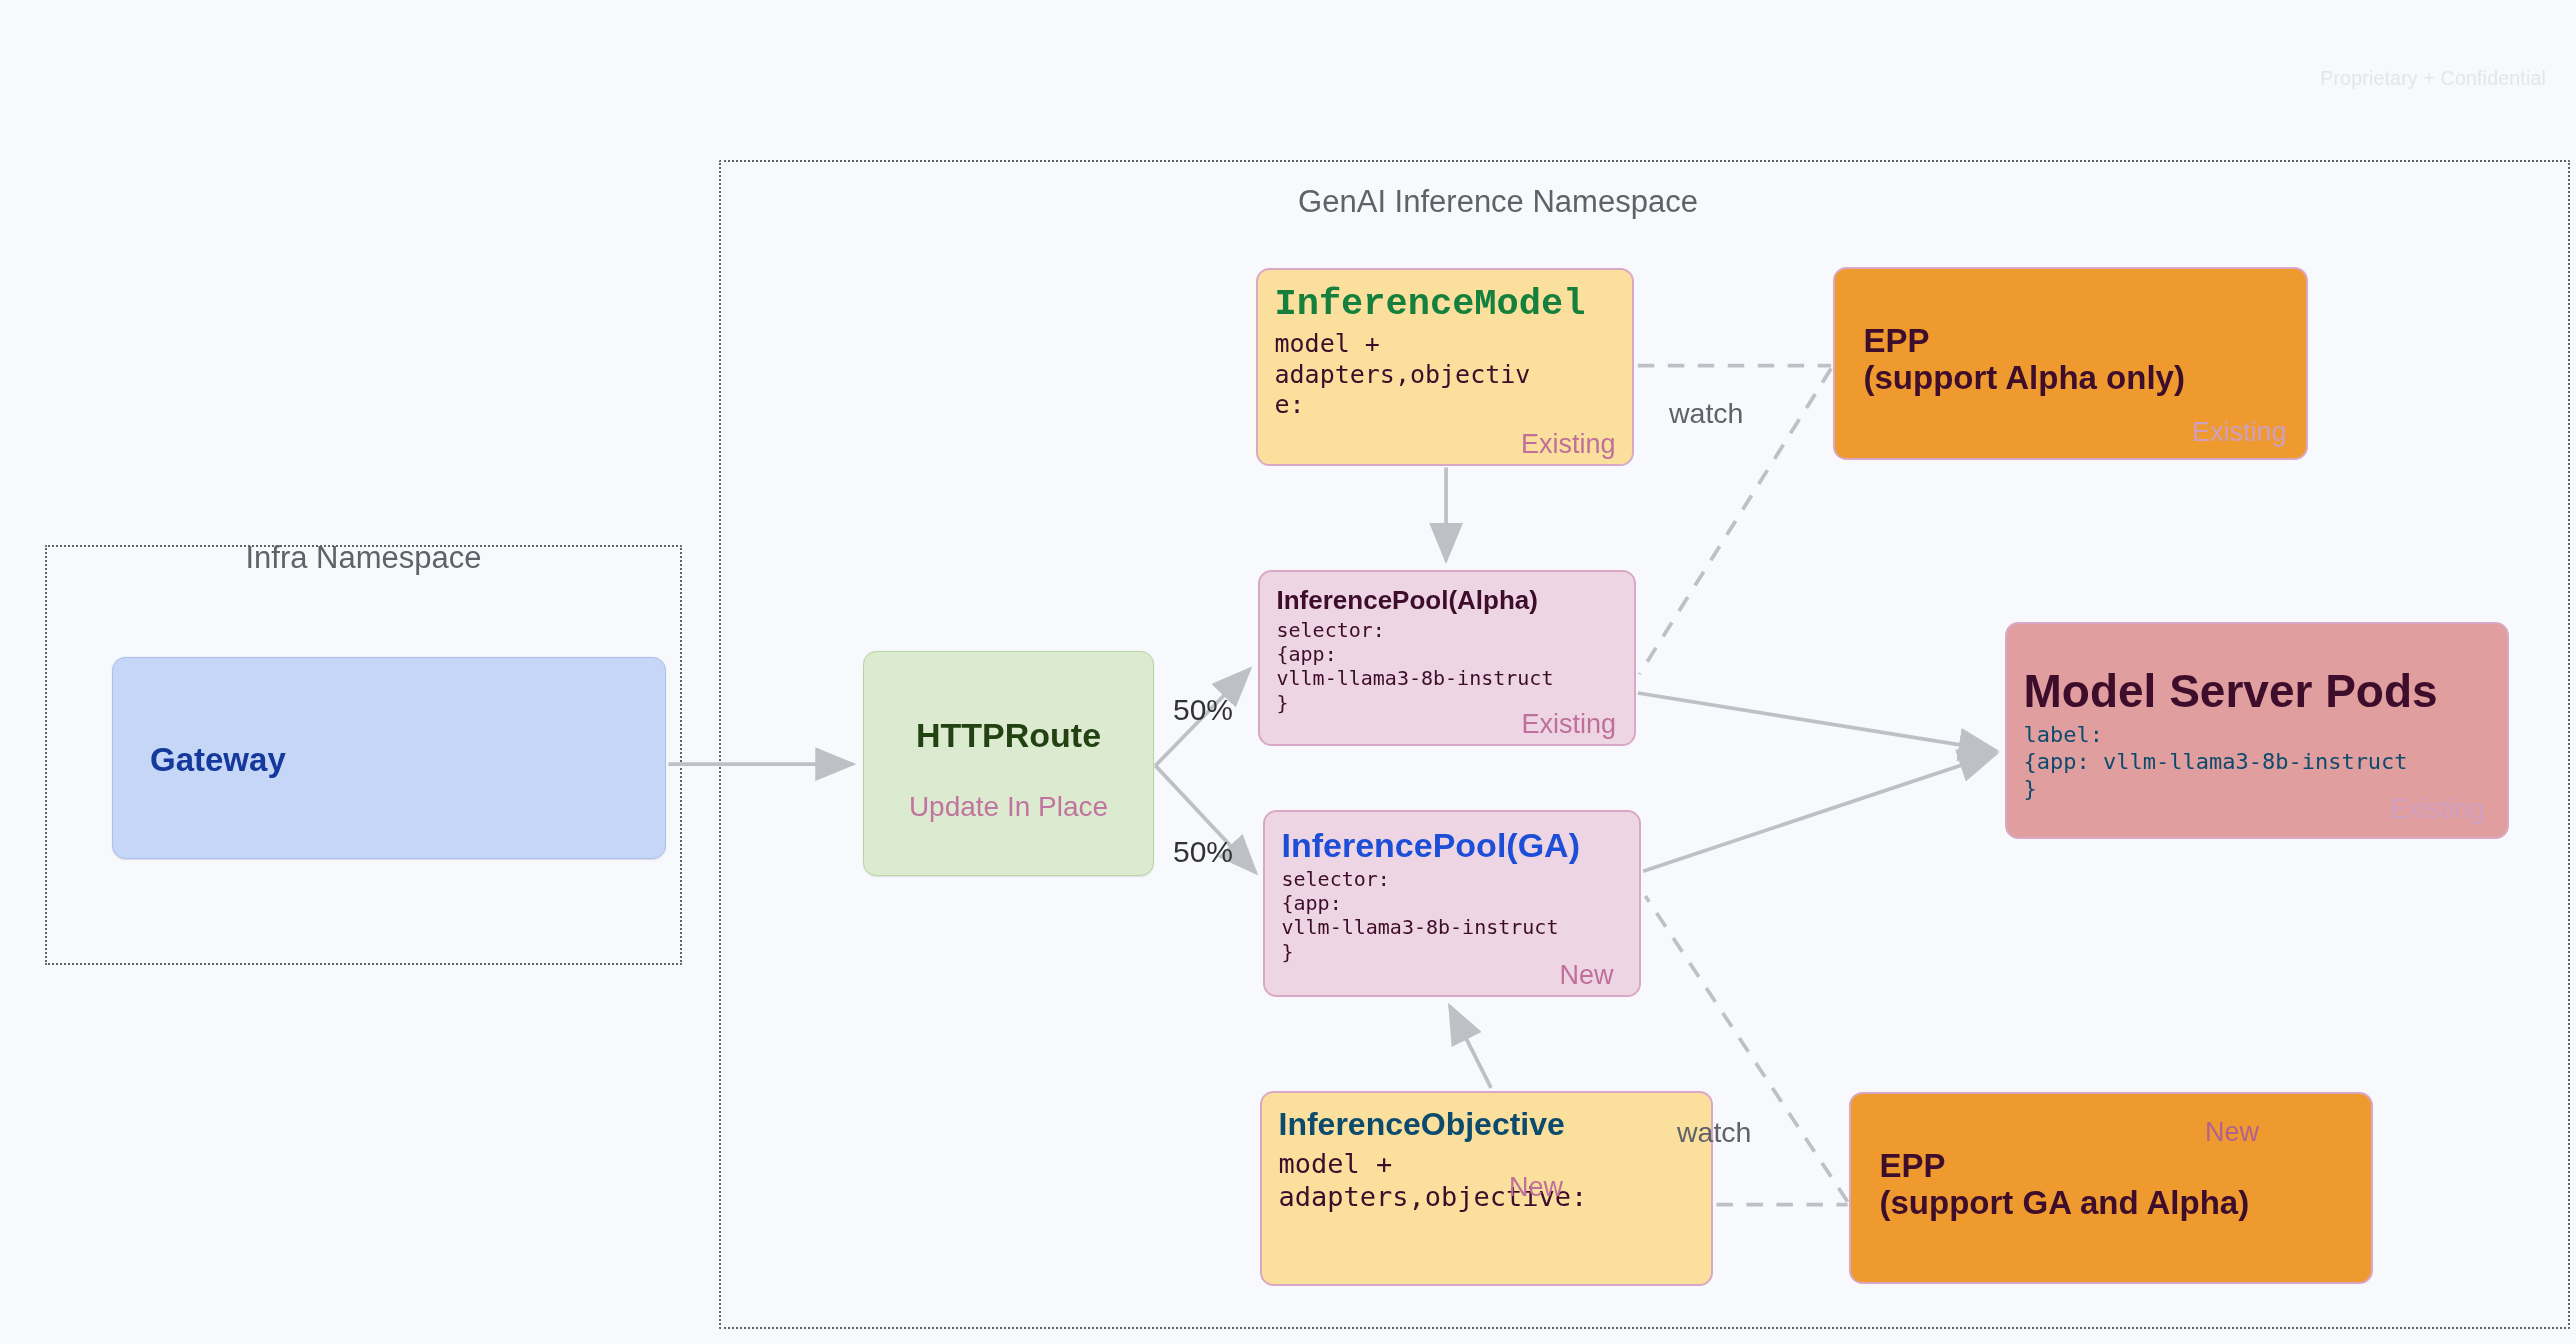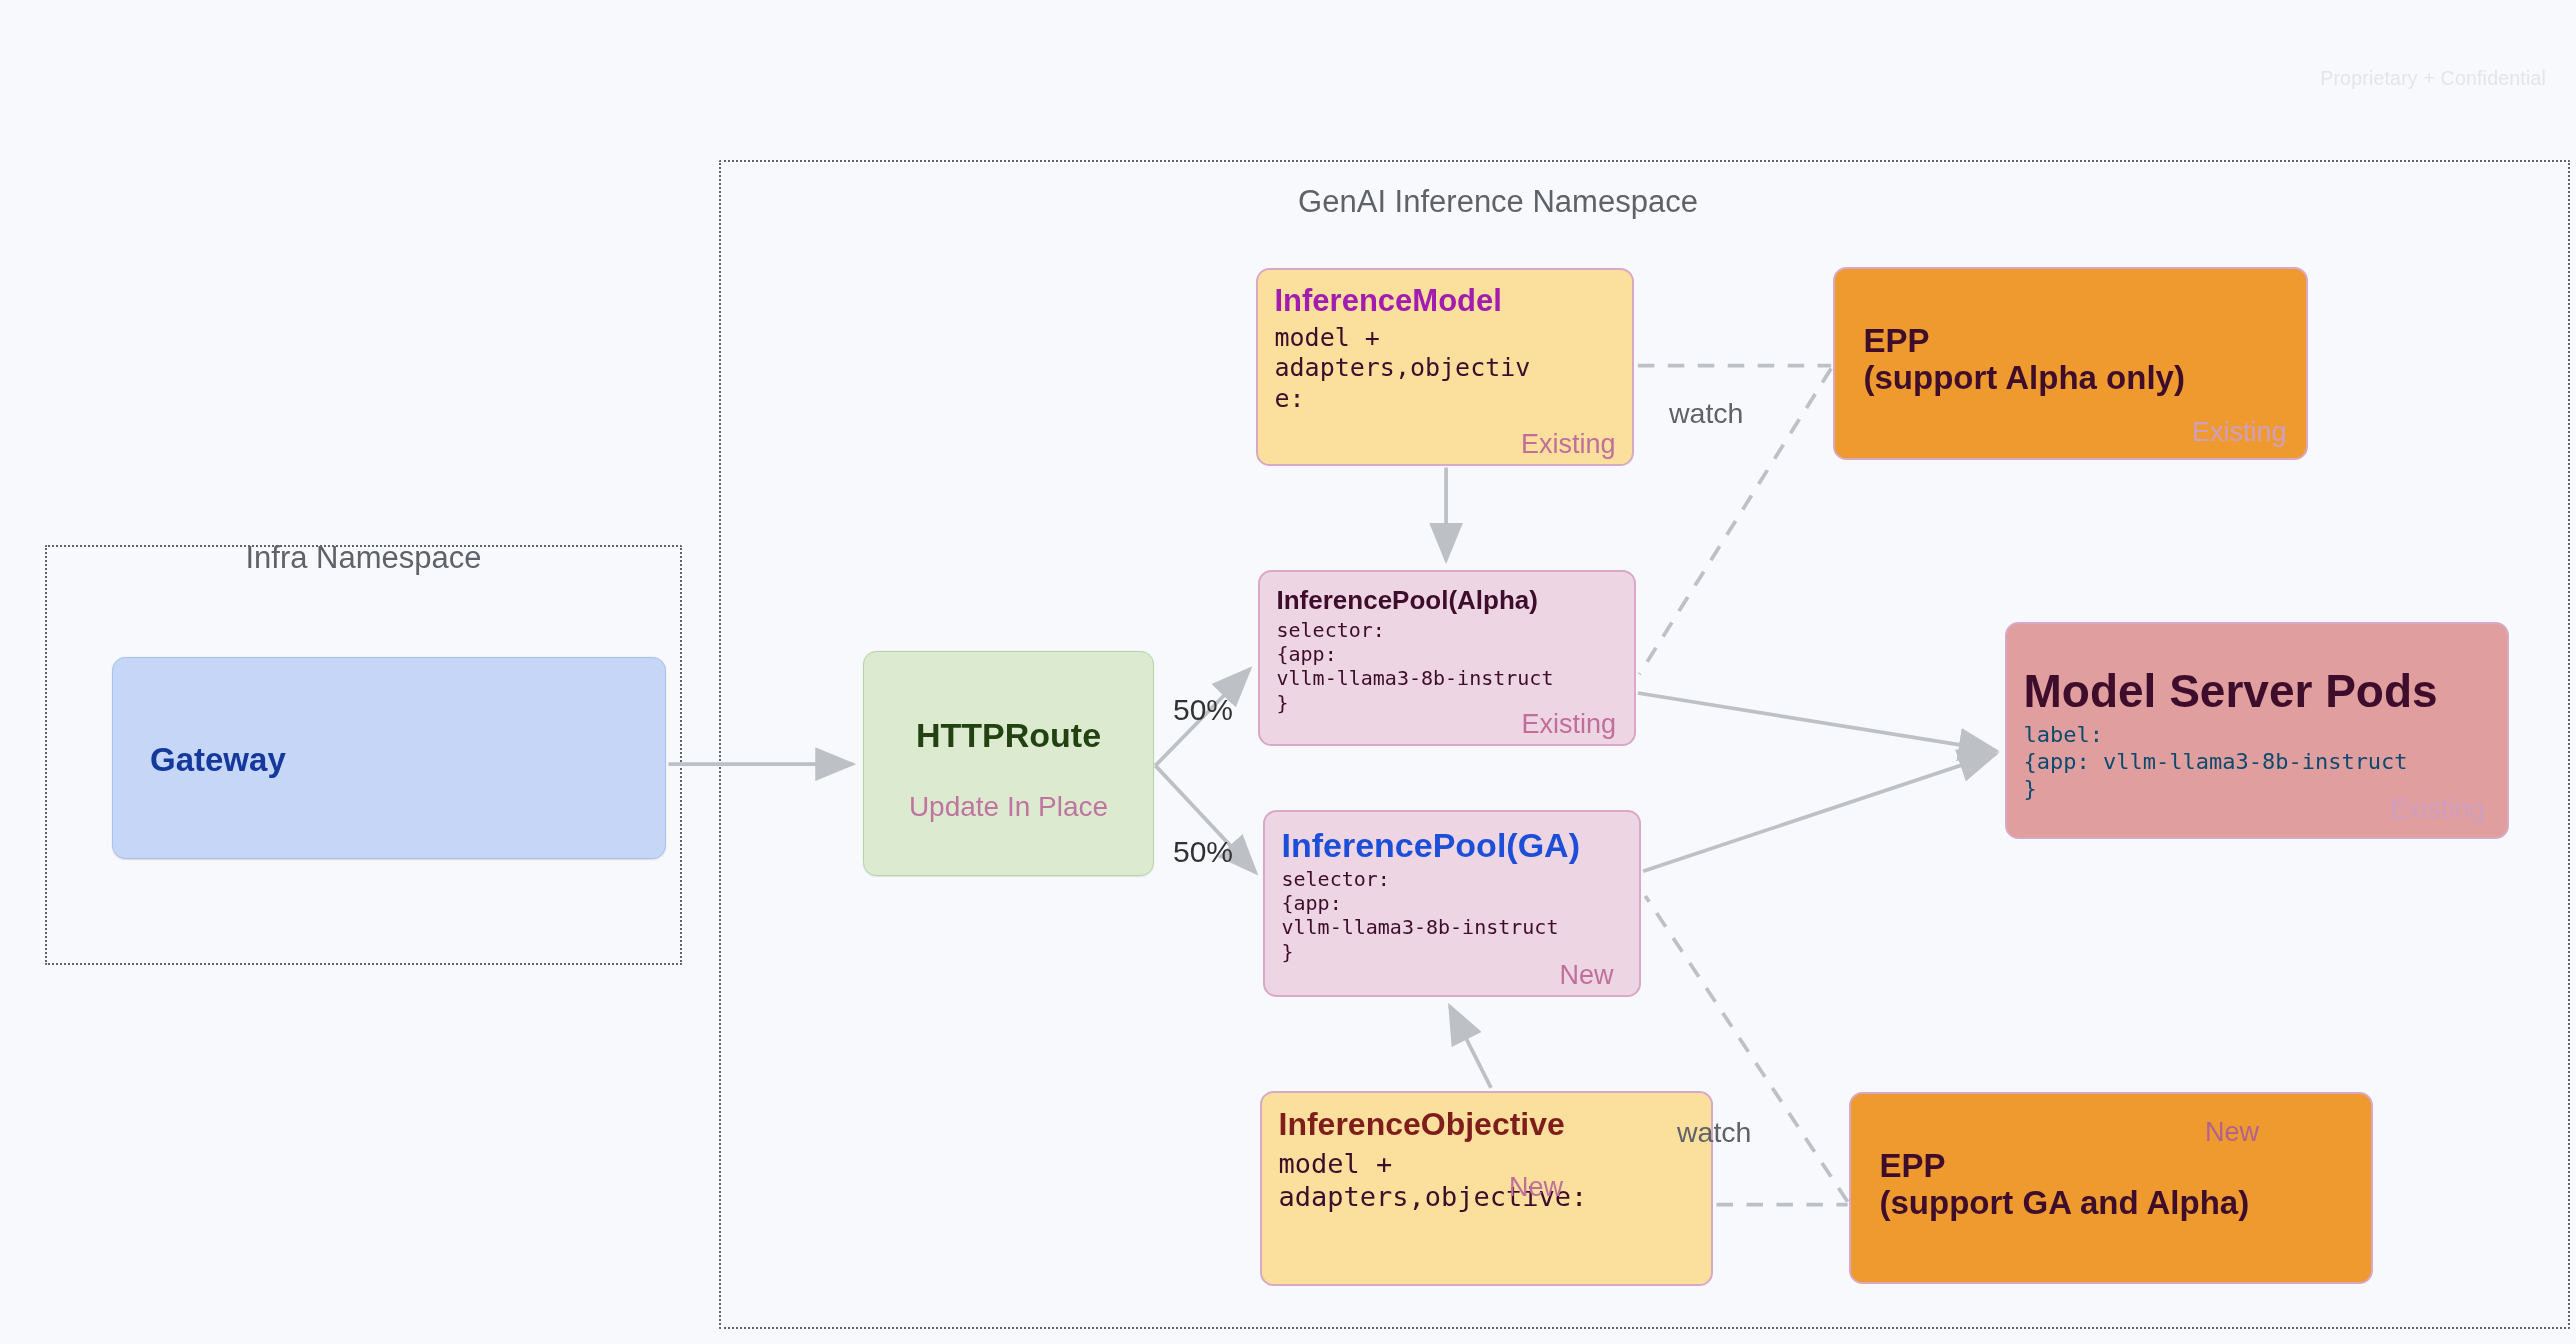--- a/index.html
+++ b/index.html
@@ -81,21 +81,21 @@
     box-shadow:0 0.7px 1.5px rgba(0,0,0,.10);
   }
   #httproute .title{color:#234212;font-size:34px;text-align:center;position:absolute;left:0;right:0;top:64px;}
   #httproute .sub{color:#c074a0;font-size:28px;text-align:center;position:absolute;left:0;right:0;top:139px;}
 
   
   #inferencemodel{
     left:1256px;top:268px;width:378px;height:198px;
     background:#fae09c;border:2.2px solid #d9a8c6;
   }
-  #inferencemodel .title{color:#a21caf;font-size:31px;}
+  #inferencemodel .title{color:#15803d;font-size:37px;font-family:Liberation Mono, monospace;}
   #inferencemodel .body{color:#3d0d2b;font-size:25px;margin-top:4.5px;}
   #inferencemodel .tag{right:16.5px;bottom:4.5px;}
 
   
   #pool-alpha{
     left:1258px;top:570px;width:378px;height:176px;
     background:#eed5e3;border:2.2px solid #d9a8c6;
   }
   #pool-alpha .title{color:#3d0d2b;font-size:26px;}
   #pool-alpha .body{color:#3d0d2b;font-size:20px;margin-top:3px;}
@@ -108,21 +108,21 @@
   }
   #pool-ga .title{color:#1d4ed8;font-size:34px;}
   #pool-ga .body{color:#3d0d2b;font-size:20px;margin-top:3px;}
   #pool-ga .tag{right:25.5px;bottom:4.5px;}
 
   
   #inferenceobjective{
     left:1260px;top:1091px;width:453px;height:195px;
     background:#fae09c;border:2.2px solid #d9a8c6;
   }
-  #inferenceobjective .title{color:#7f1d1d;font-size:32px;}
+  #inferenceobjective .title{color:#0c4a6e;font-size:32px;}
   #inferenceobjective .body{color:#3d0d2b;font-size:27px;margin-top:6px;}
   #inferenceobjective .tag{left:247px;top:79px;}
 
   
   #epp-alpha{
     left:1833px;top:267px;width:475px;height:193px;
     background:#ef9a2e;border:2.2px solid #d9a8c6;
   }
   #epp-alpha .title{color:#3d0d2b;font-size:33px;position:absolute;left:28.5px;top:54px;}
   #epp-alpha .tag{right:19.5px;bottom:10.5px;color:#cf9ec0;}

